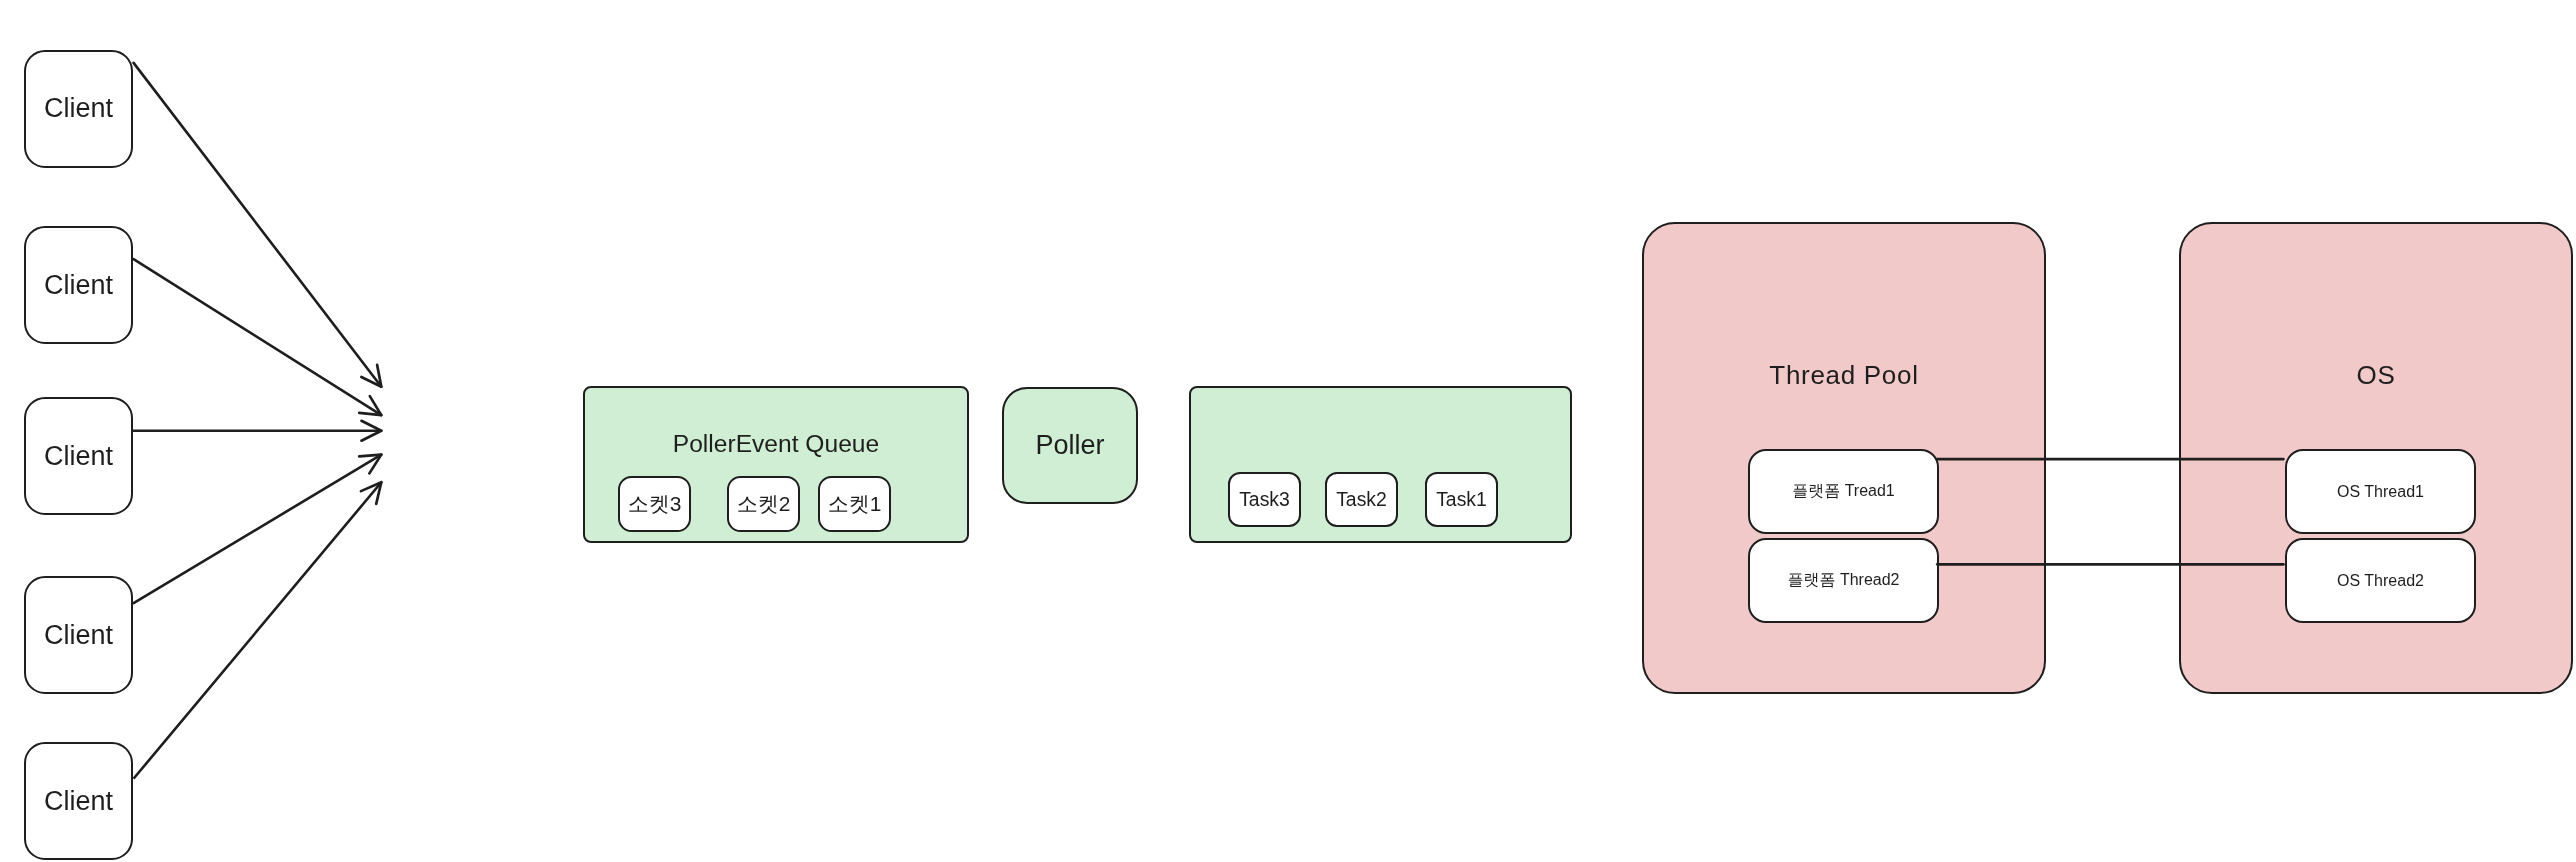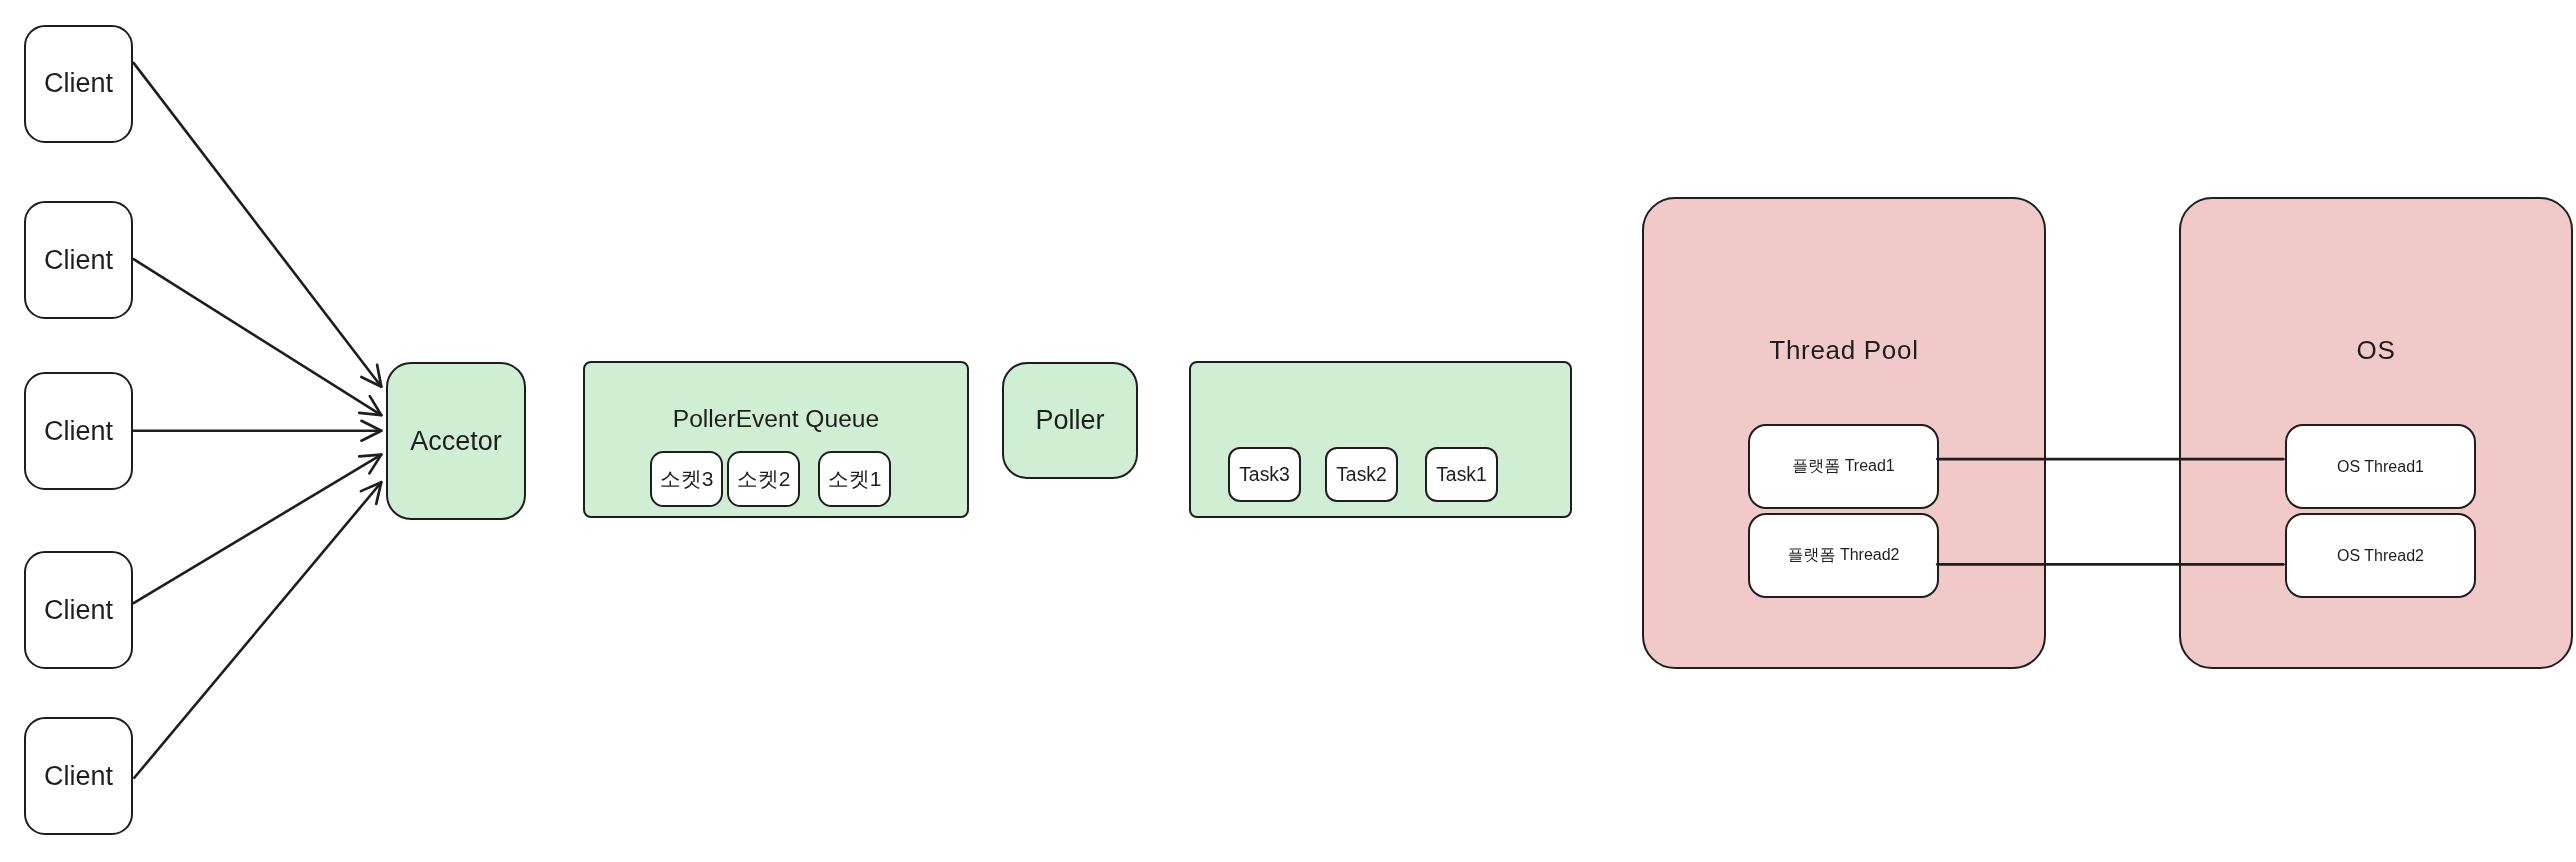--- a/index.html
+++ b/index.html
@@ -17,20 +17,21 @@
     color:var(--stroke);
     overflow:hidden;
   }
   .box{
     position:absolute;
     box-sizing:border-box;
     border:2.6px solid var(--stroke);
     background:var(--white);
     display:flex;align-items:center;justify-content:center;
     text-align:center;
+    margin-top:25px;
   }
   .client{
     left:24px;width:109px;height:118px;
     border-radius:21px;
     font-size:27px;
   }
   .green{background:var(--green);}
   .pink{background:var(--pink);}
   .acceptor{left:386px;top:362px;width:140px;height:158px;border-radius:25px;font-size:27px;}
   .poller{left:1002px;top:362px;width:136px;height:117px;border-radius:25px;font-size:27px;}
@@ -88,27 +89,24 @@
   <div class="box client" style="top:372px">
     <span>Client</span>
   </div>
   <div class="box client" style="top:551px">
     <span>Client</span>
   </div>
   <div class="box client" style="top:717px">
     <span>Client</span>
   </div>
 
-  <div class="box green acceptor">
-    <span>Accetor</span>
-  </div>
 
   <div class="box green queue peq">
     <div class="queue-title">PollerEvent Queue</div>
-    <div class="chip socket-chip" style="left:65px">
+    <div class="chip socket-chip" style="left:33px">
       <span>소켓3</span>
     </div>
     <div class="chip socket-chip" style="left:142px">
       <span>소켓2</span>
     </div>
     <div class="chip socket-chip" style="left:233px">
       <span>소켓1</span>
     </div>
   </div>
 

